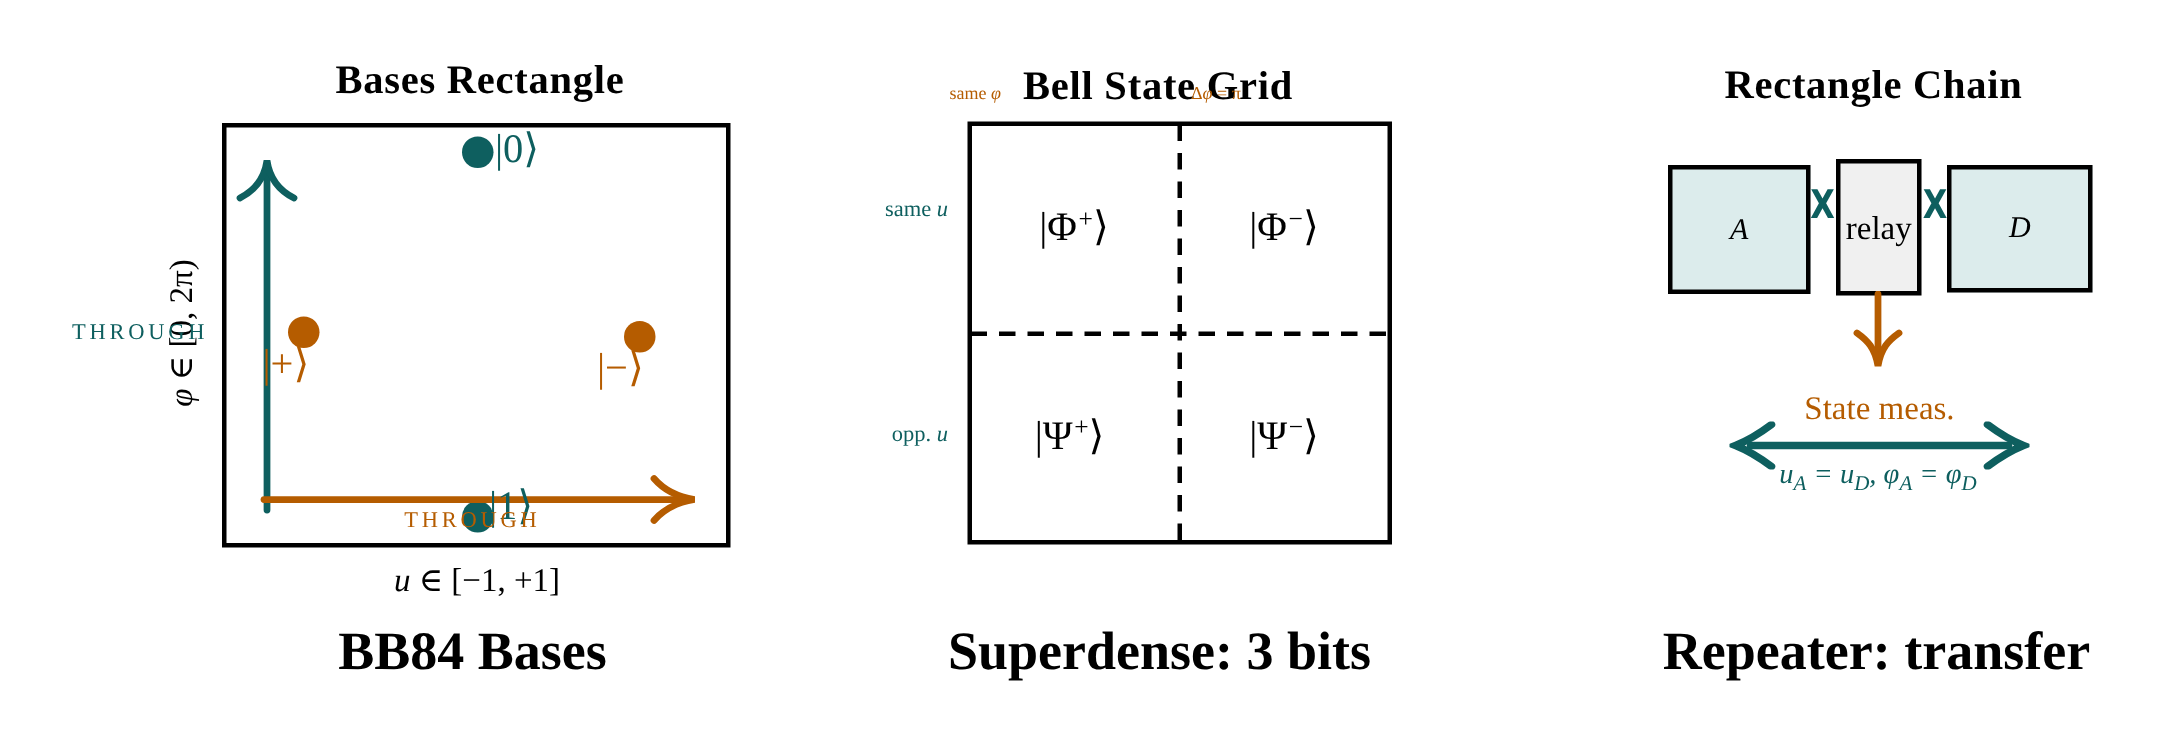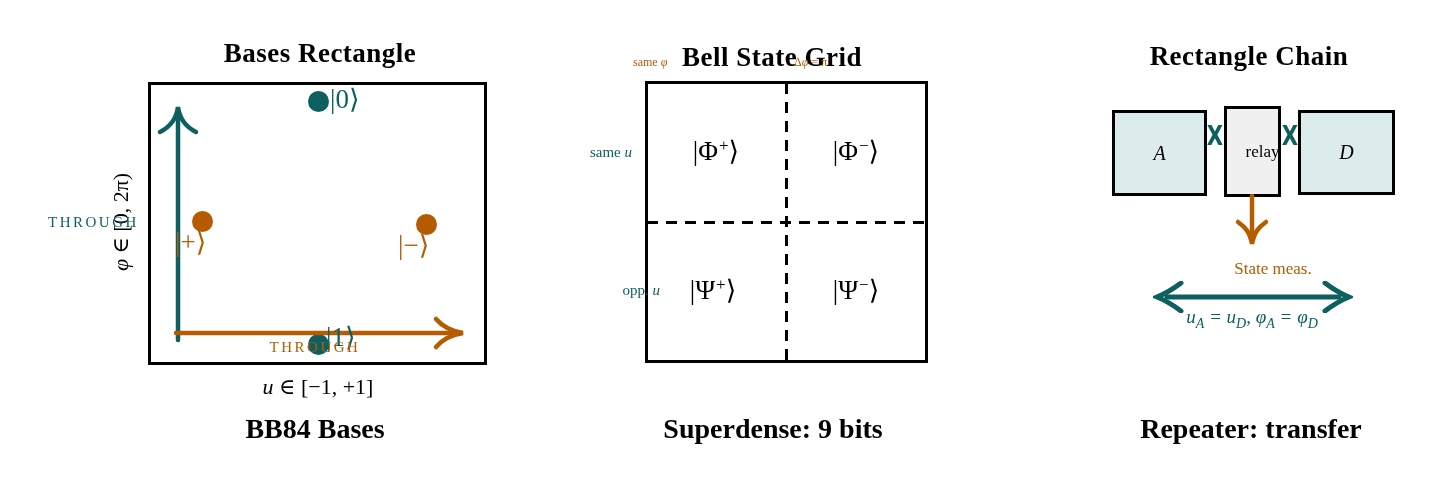--- a/index.html
+++ b/index.html
@@ -1,21 +1,21 @@
 <!DOCTYPE html>
 <html><head>
 <meta charset="utf-8">
 <style>
   html,body{margin:0;padding:0;background:#fff;}
   .canvas{position:relative;width:1441px;height:494px;background:#ffffff;overflow:hidden;
           font-family:"Liberation Serif","DejaVu Serif",serif;color:#000;}
   .abs{position:absolute;}
   .tc{text-align:center;}
   .title{font-weight:700;font-size:27px;letter-spacing:.5px;}
-  .caption{font-weight:700;font-size:28px;}
+  .caption{font-weight:700;font-size:36px;}
   .teal{color:#0e5f5f;}
   .orange{color:#b55c00;}
   .var{font-style:italic;}
   .frame{border:3px solid #000;box-sizing:border-box;background:#fff;}
   .dot{width:21px;height:21px;border-radius:50%;}
   .dot.teal-fill{background:#0e5f5f;}
   .dot.orange-fill{background:#b55c00;}
   .ketlabel{font-size:27px;line-height:30px;white-space:nowrap;}
   .axisword{font-size:15px;letter-spacing:2.5px;white-space:nowrap;}
   .mathlabel{font-size:22px;white-space:nowrap;}
@@ -23,21 +23,21 @@
   .cell{width:120px;font-size:27px;line-height:34px;white-space:nowrap;}
   .ksup{font-size:17px;position:relative;top:-9px;margin-left:1px;}
   .rowlab{width:112px;font-size:15px;text-align:right;white-space:nowrap;}
   .collab{width:110px;font-size:12px;text-align:left;white-space:nowrap;z-index:3;}
   .node{display:flex;align-items:center;justify-content:center;box-sizing:border-box;border:3px solid #000;}
   .node-fill{background:#dcecec;}
   .relay-fill{background:#f0f0f0;}
   .nodelab{font-size:20px;}
   .xmark{font-family:"DejaVu Sans",sans-serif;font-weight:700;font-size:25px;color:#0e5f5f;
          transform:scale(.85,1.05);width:28px;text-align:center;z-index:2;}
-  .smalltext{font-size:17px;white-space:nowrap;margin-left:20px;}
+  .smalltext{font-size:22px;white-space:nowrap;}
   .eq{font-size:19px;white-space:nowrap;text-align:center;}
   .eq sub{font-size:14px;font-style:italic;}
   .z1{z-index:1}.z2{z-index:2}.z3{z-index:3}.z4{z-index:4}
 </style>
 </head>
 <body>
 
 <div class="canvas">
 
   <section>
@@ -90,41 +90,41 @@
       <span>Δ</span><span class="var">φ</span><span> = π</span>
     </div>
 
     <div class="abs frame" style="left:645px;top:81px;width:283px;height:282px"></div>
 
     <svg class="abs" style="left:645px;top:81px" width="283" height="282" viewBox="0 0 283 282">
       <line x1="141.5" y1="2" x2="141.5" y2="280" stroke="#000" stroke-width="3" stroke-dasharray="11 8"></line>
       <line x1="2" y1="141.5" x2="281" y2="141.5" stroke="#000" stroke-width="3" stroke-dasharray="11 8"></line>
     </svg>
 
-    <div class="abs rowlab teal" style="left:520px;top:144px">
+    <div class="abs rowlab teal" style="left:520px;top:132px">
       <span>same </span><span class="var">u</span>
     </div>
-    <div class="abs rowlab teal" style="left:548px;top:282px">
+    <div class="abs rowlab teal" style="left:520px;top:282px">
       <span>opp. </span><span class="var">u</span>
     </div>
 
     <div class="abs cell tc" style="left:656px;top:134px">
       <span>|Φ</span><span class="ksup">+</span><span>⟩</span>
     </div>
     <div class="abs cell tc" style="left:796px;top:134px">
       <span>|Φ</span><span class="ksup">−</span><span>⟩</span>
     </div>
     <div class="abs cell tc" style="left:653px;top:273px">
       <span>|Ψ</span><span class="ksup">+</span><span>⟩</span>
     </div>
     <div class="abs cell tc" style="left:796px;top:273px">
       <span>|Ψ</span><span class="ksup">−</span><span>⟩</span>
     </div>
 
-    <div class="abs caption tc" style="left:623px;top:413px;width:300px">Superdense: 9 bits</div>
+    <div class="abs caption tc" style="left:623px;top:413px;width:300px">Superdense: 3 bits</div>
   </section>
 
   <section>
     <div class="abs title tc" style="left:1099px;top:41px;width:300px">Rectangle Chain</div>
 
     <div class="abs node node-fill" style="left:1112px;top:110px;width:95px;height:86px">
       <span class="nodelab var">A</span>
     </div>
     <div class="abs node relay-fill" style="left:1224px;top:106px;width:57px;height:91px">
       <span class="smalltext">relay</span>

